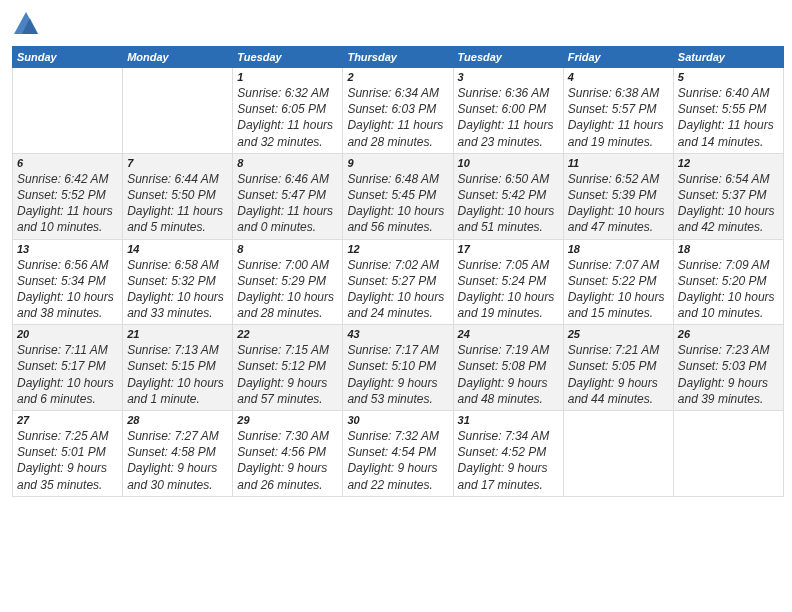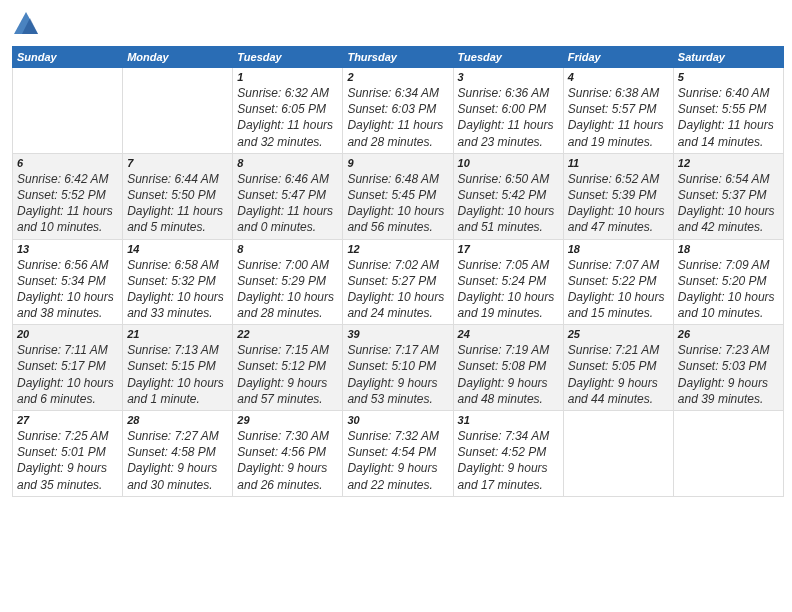--- a/index.html
+++ b/index.html
@@ -236,21 +236,21 @@
           </td>
           <td>
             <span class="day-num">21</span>
             <div class="day-info">Sunrise: 7:13 AM<br>Sunset: 5:15 PM<br>Daylight: 10 hours<br>and 1 minute.</div>
           </td>
           <td>
             <span class="day-num">22</span>
             <div class="day-info">Sunrise: 7:15 AM<br>Sunset: 5:12 PM<br>Daylight: 9 hours<br>and 57 minutes.</div>
           </td>
           <td>
-            <span class="day-num">39</span>
+            <span class="day-num">43</span>
             <div class="day-info">Sunrise: 7:17 AM<br>Sunset: 5:10 PM<br>Daylight: 9 hours<br>and 53 minutes.</div>
           </td>
           <td>
             <span class="day-num">24</span>
             <div class="day-info">Sunrise: 7:19 AM<br>Sunset: 5:08 PM<br>Daylight: 9 hours<br>and 48 minutes.</div>
           </td>
           <td>
             <span class="day-num">25</span>
             <div class="day-info">Sunrise: 7:21 AM<br>Sunset: 5:05 PM<br>Daylight: 9 hours<br>and 44 minutes.</div>
           </td>

